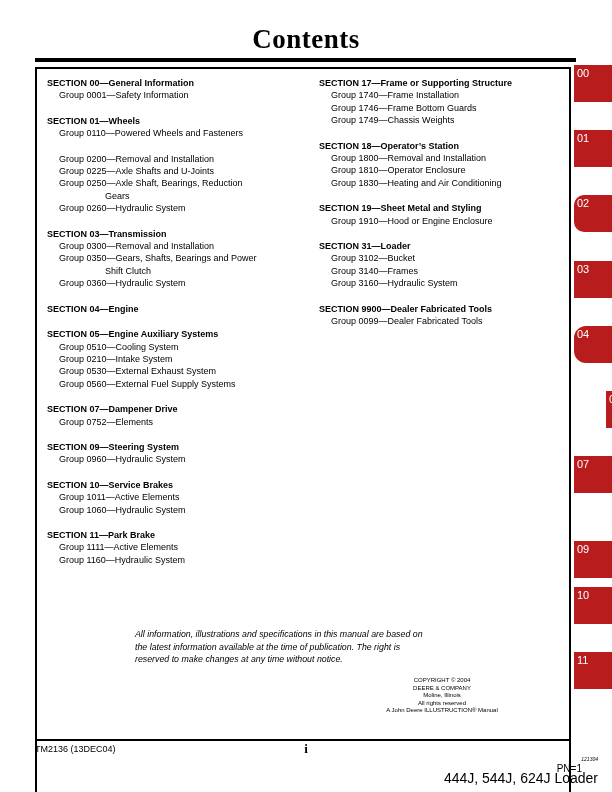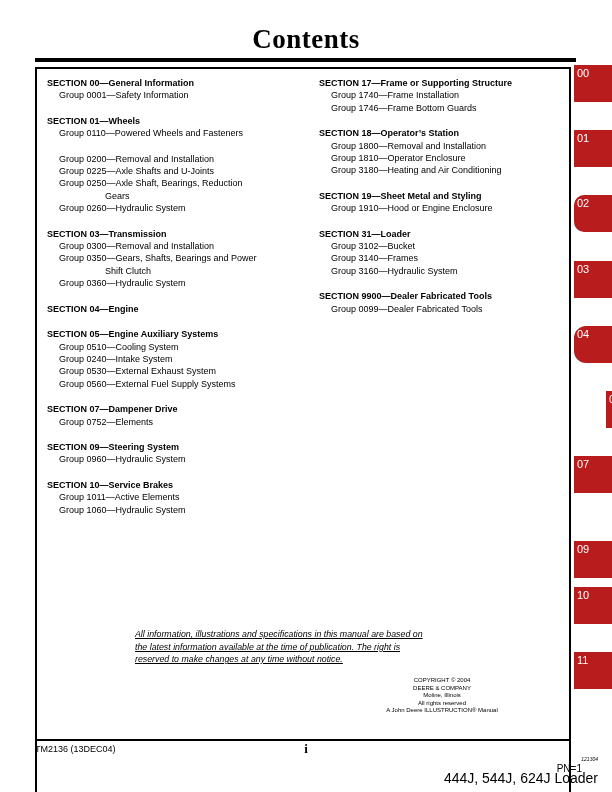--- a/index.html
+++ b/index.html
@@ -23,21 +23,21 @@
   .col-left  { left:10px;  width:262px; }
   .col-right { left:282px; width:246px; }
   .section { margin-bottom:13px; }
   .section-title { font-weight:bold; font-size:9px; line-height:12.4px; }
   .group {
     font-size:9px; line-height:12.4px;
     padding-left:58px; text-indent:-46px; white-space:pre-line;
   }
   .notice {
     position:absolute; left:98px; top:559px; width:350px;
-    font-style:italic; font-size:8.8px; line-height:12.5px; white-space:pre-line;text-decoration:underline;
+    font-style:italic; font-size:8.8px; line-height:12.5px; white-space:pre-line;
   }
   .copyright {
     position:absolute; left:330px; top:608px; width:150px;
     text-align:center; font-size:6px; line-height:7.5px;
   }
   .footer-rule { position:absolute; left:35px; width:536px; top:739px; height:1.5px; background:#000; }
   .f-left  { position:absolute; left:35px; top:744px; font-size:9px;text-align:right; }
   .f-center {
     position:absolute; left:0; width:612px; top:741px; text-align:center;
     font-family:"Liberation Serif", serif; font-weight:bold; font-size:13px;
@@ -81,49 +81,55 @@
           <div class="group">Group 0350—Gears, Shafts, Bearings and Power
 Shift Clutch</div>
           <div class="group">Group 0360—Hydraulic System</div>
         </div>
         <div class="section">
           <div class="section-title">SECTION 04—Engine</div>
         </div>
         <div class="section">
           <div class="section-title">SECTION 05—Engine Auxiliary Systems</div>
           <div class="group">Group 0510—Cooling System</div>
-          <div class="group">Group 0240—Intake System</div>
+          <div class="group">Group 0210—Intake System</div>
           <div class="group">Group 0530—External Exhaust System</div>
           <div class="group">Group 0560—External Fuel Supply Systems</div>
         </div>
         <div class="section">
           <div class="section-title">SECTION 07—Dampener Drive</div>
           <div class="group">Group 0752—Elements</div>
         </div>
         <div class="section">
           <div class="section-title">SECTION 09—Steering System</div>
           <div class="group">Group 0960—Hydraulic System</div>
         </div>
         <div class="section">
           <div class="section-title">SECTION 10—Service Brakes</div>
           <div class="group">Group 1011—Active Elements</div>
           <div class="group">Group 1060—Hydraulic System</div>
         </div>
+        <div class="section">
+          <div class="section-title">SECTION 11—Park Brake</div>
+          <div class="group">Group 1111—Active Elements</div>
+          <div class="group">Group 1160—Hydraulic System</div>
+        </div>
       </div>
     <div class="col col-right" id="col-right">
         <div class="section">
           <div class="section-title">SECTION 17—Frame or Supporting Structure</div>
           <div class="group">Group 1740—Frame Installation</div>
           <div class="group">Group 1746—Frame Bottom Guards</div>
+          <div class="group">Group 1749—Chassis Weights</div>
         </div>
         <div class="section">
           <div class="section-title">SECTION 18—Operator’s Station</div>
           <div class="group">Group 1800—Removal and Installation</div>
           <div class="group">Group 1810—Operator Enclosure</div>
-          <div class="group">Group 3180—Heating and Air Conditioning</div>
+          <div class="group">Group 1830—Heating and Air Conditioning</div>
         </div>
         <div class="section">
           <div class="section-title">SECTION 19—Sheet Metal and Styling</div>
           <div class="group">Group 1910—Hood or Engine Enclosure</div>
         </div>
         <div class="section">
           <div class="section-title">SECTION 31—Loader</div>
           <div class="group">Group 3102—Bucket</div>
           <div class="group">Group 3140—Frames</div>
           <div class="group">Group 3160—Hydraulic System</div>

